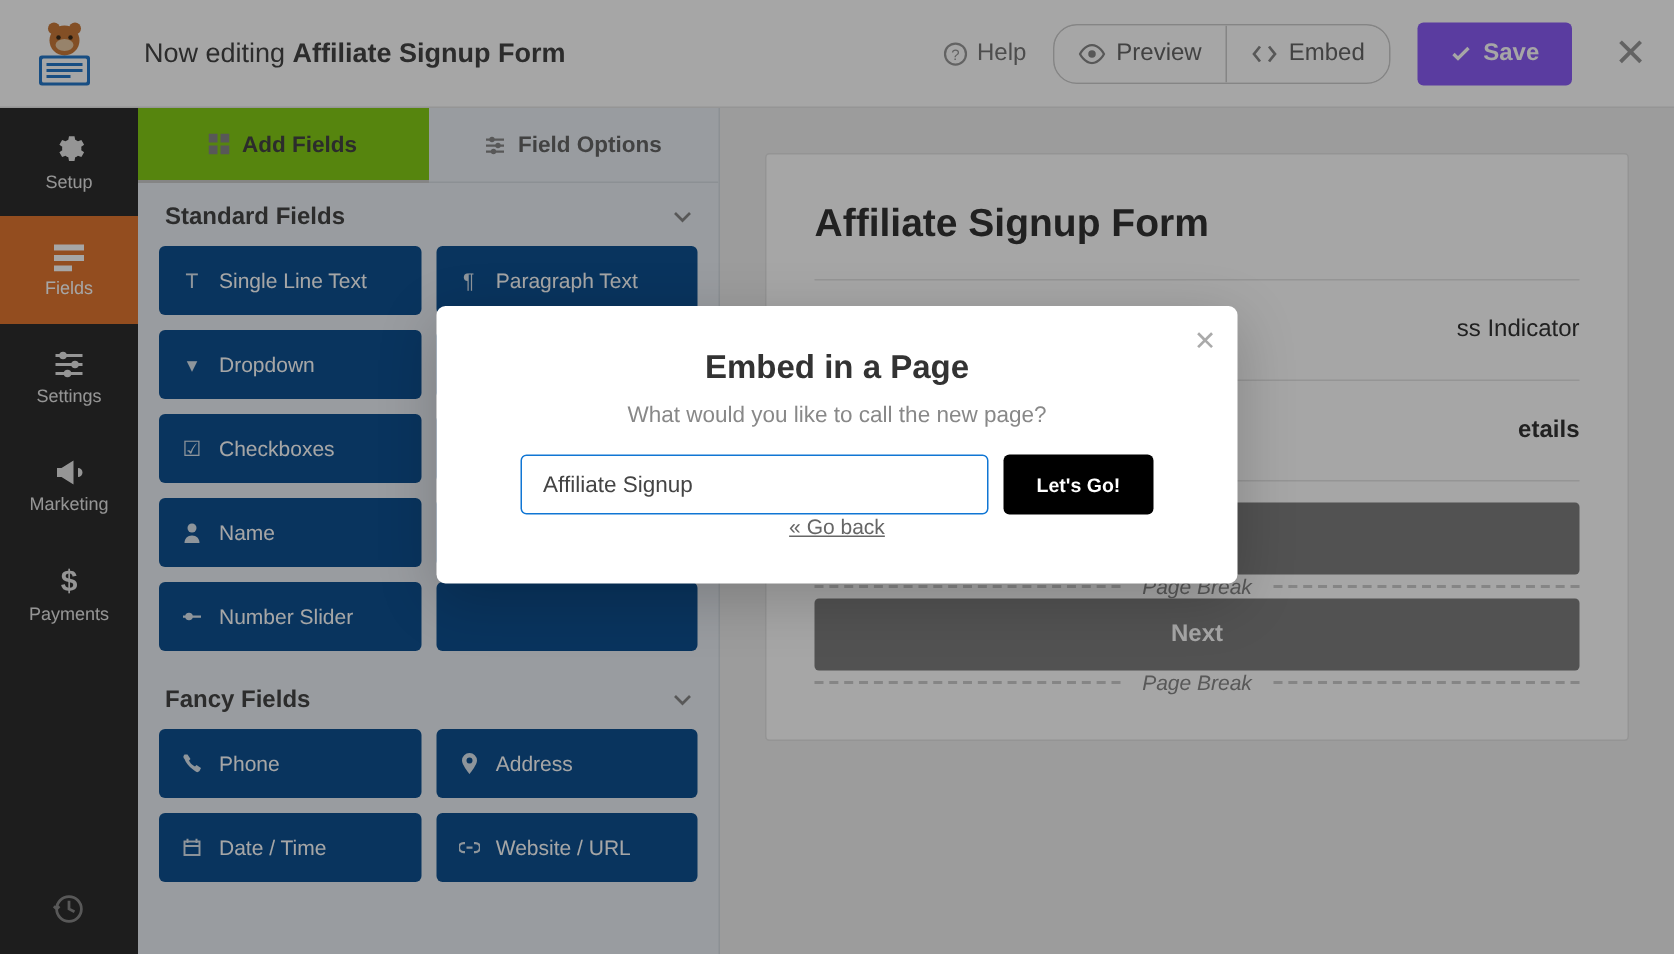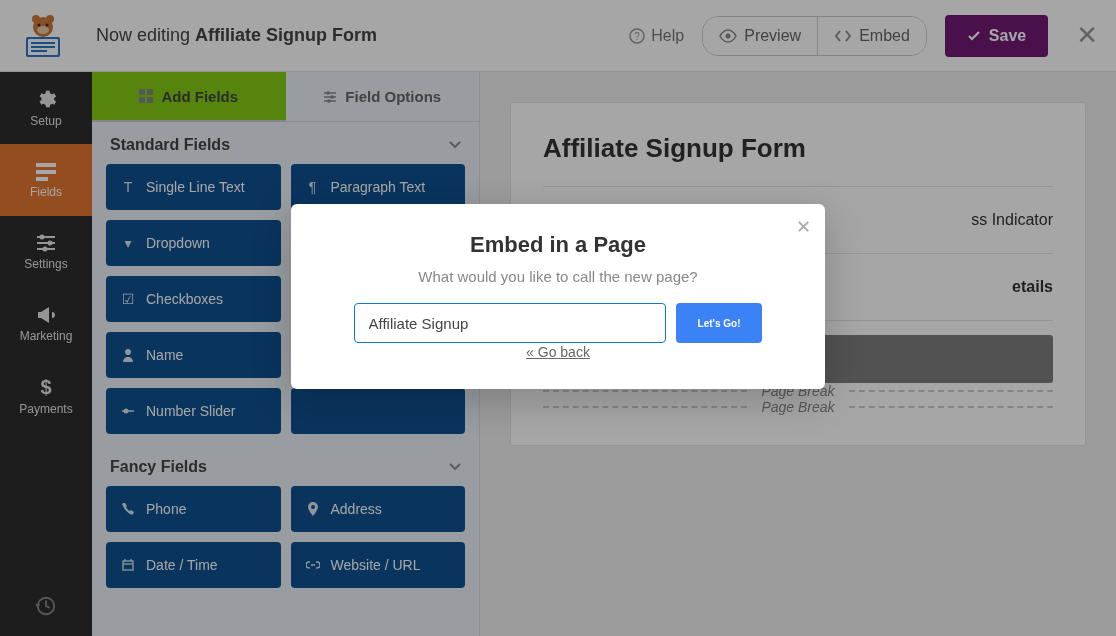--- a/index.html
+++ b/index.html
@@ -8,21 +8,21 @@
 .top-bar { height: 72px; background: #fff; border-bottom: 1px solid #e5e5e5; display: flex; align-items: center; padding: 0 18px; }
 .logo { width: 50px; height: 48px; margin-right: 28px; display: flex; align-items: center; justify-content: center; }
 .logo svg { width: 46px; height: 46px; }
 .title-area { flex: 1; font-size: 18px; color: #444; }
 .title-area .bold { font-weight: 700; }
 .top-actions { display: flex; align-items: center; gap: 10px; }
 .help-link { display: flex; align-items: center; gap: 6px; color: #777; font-size: 16px; margin-right: 8px; cursor: pointer; }
 .btn-group { display: flex; border: 1px solid #ccc; border-radius: 16px; overflow: hidden; }
 .btn-group .grp-btn { background: #fff; border: none; padding: 10px 16px; display: flex; align-items: center; gap: 7px; color: #666; font-size: 16px; cursor: pointer; }
 .btn-group .grp-btn:first-child { border-right: 1px solid #ccc; }
-.save-btn { background: #701a75; color: #fff; border: none; padding: 12px 22px; border-radius: 4px; font-size: 16px; font-weight: 600; display: flex; align-items: center; gap: 8px; margin-left: 8px; cursor: pointer; }
+.save-btn { background: #8b5cf6; color: #fff; border: none; padding: 12px 22px; border-radius: 4px; font-size: 16px; font-weight: 600; display: flex; align-items: center; gap: 8px; margin-left: 8px; cursor: pointer; }
 .close-x { color: #999; font-size: 26px; margin-left: 18px; cursor: pointer; }
 .body-area { display: flex; height: 564px; }
 .sidebar { width: 92px; background: #2d2d2d; display: flex; flex-direction: column; }
 .sb-item { height: 72px; display: flex; flex-direction: column; align-items: center; justify-content: center; color: #e5e5e5; font-size: 12px; gap: 4px; cursor: pointer; }
 .sb-item.active { background: #e27730; color: #fff; }
 .sb-spacer { flex: 1; }
 .sb-history { height: 60px; display: flex; align-items: center; justify-content: center; color: #888; }
 .fields-panel { width: 388px; background: #ebf0f6; border-right: 1px solid #d8dde4; display: flex; flex-direction: column; overflow: hidden; }
 .panel-tabs { display: flex; height: 50px; }
 .panel-tab { flex: 1; display: flex; align-items: center; justify-content: center; gap: 8px; color: #666; font-size: 15px; font-weight: 600; cursor: pointer; }
@@ -42,21 +42,21 @@
 .page-break-line { display: flex; align-items: center; margin: 0 0; font-style: italic; }
 .page-break-line .dash { flex: 1; border-top: 2px dashed #ccc; }
 .page-break-line .pb-label { padding: 0 14px; color: #888; font-size: 14px; }
 .overlay { position: absolute; inset: 0; background: rgba(0,0,0,0.35); display: flex; align-items: flex-start; justify-content: center; }
 .modal { margin-top: 204px; width: 534px; background: #fff; border-radius: 6px; box-shadow: 0 10px 40px rgba(0,0,0,0.2); padding: 28px 30px 28px 30px; position: relative; text-align: center; }
 .modal-close { position: absolute; top: 12px; right: 14px; color: #aaa; font-size: 18px; cursor: pointer; }
 .modal h2 { font-size: 22px; font-weight: 700; color: #333; margin-bottom: 10px; }
 .modal p { color: #888; font-size: 15px; margin-bottom: 18px; }
 .modal-row { display: flex; gap: 10px; justify-content: center; margin-bottom: 0; }
 .modal-input { flex: 0 0 312px; height: 40px; border: 1.5px solid #1076d4; border-radius: 4px; padding: 0 14px; font-size: 15px; color: #444; outline: none; }
-.modal-go { background: #3b82f6; color: #fff; border: none; height: 40px; padding: 4px 22px; border-radius: 4px; font-weight: 600; cursor: pointer; font-size: 10px; }
+.modal-go { background: #000000; color: #fff; border: none; height: 40px; padding: 4px 22px; border-radius: 4px; font-weight: 600; cursor: pointer; font-size: 13px; }
 .modal-back { color: #666; font-size: 14px; text-decoration: underline; cursor: pointer; }
 svg { display: block; }
 </style>
 </head>
 <body>
 <div class="app">
 
 <div class="top-bar">
   <div class="logo">
     <svg viewBox="0 0 46 46">
@@ -320,20 +320,23 @@
       <div class="row-label" style="text-align:right;"><span>ss Indicator</span></div>
       <div class="divider"></div>
       <div class="row-label bold" style="text-align:right;"><span>etails</span></div>
       <div class="divider"></div>
       <div class="grey-bar"></div>
       <div class="page-break-line">
         <div class="dash"></div>
         <div class="pb-label">Page Break</div>
         <div class="dash"></div>
       </div>
+      <div class="grey-bar">
+            <span>Next</span>
+          </div>
       <div class="page-break-line">
         <div class="dash"></div>
         <div class="pb-label">Page Break</div>
         <div class="dash"></div>
       </div>
     </div>
   </div>
 
 </div>
 

